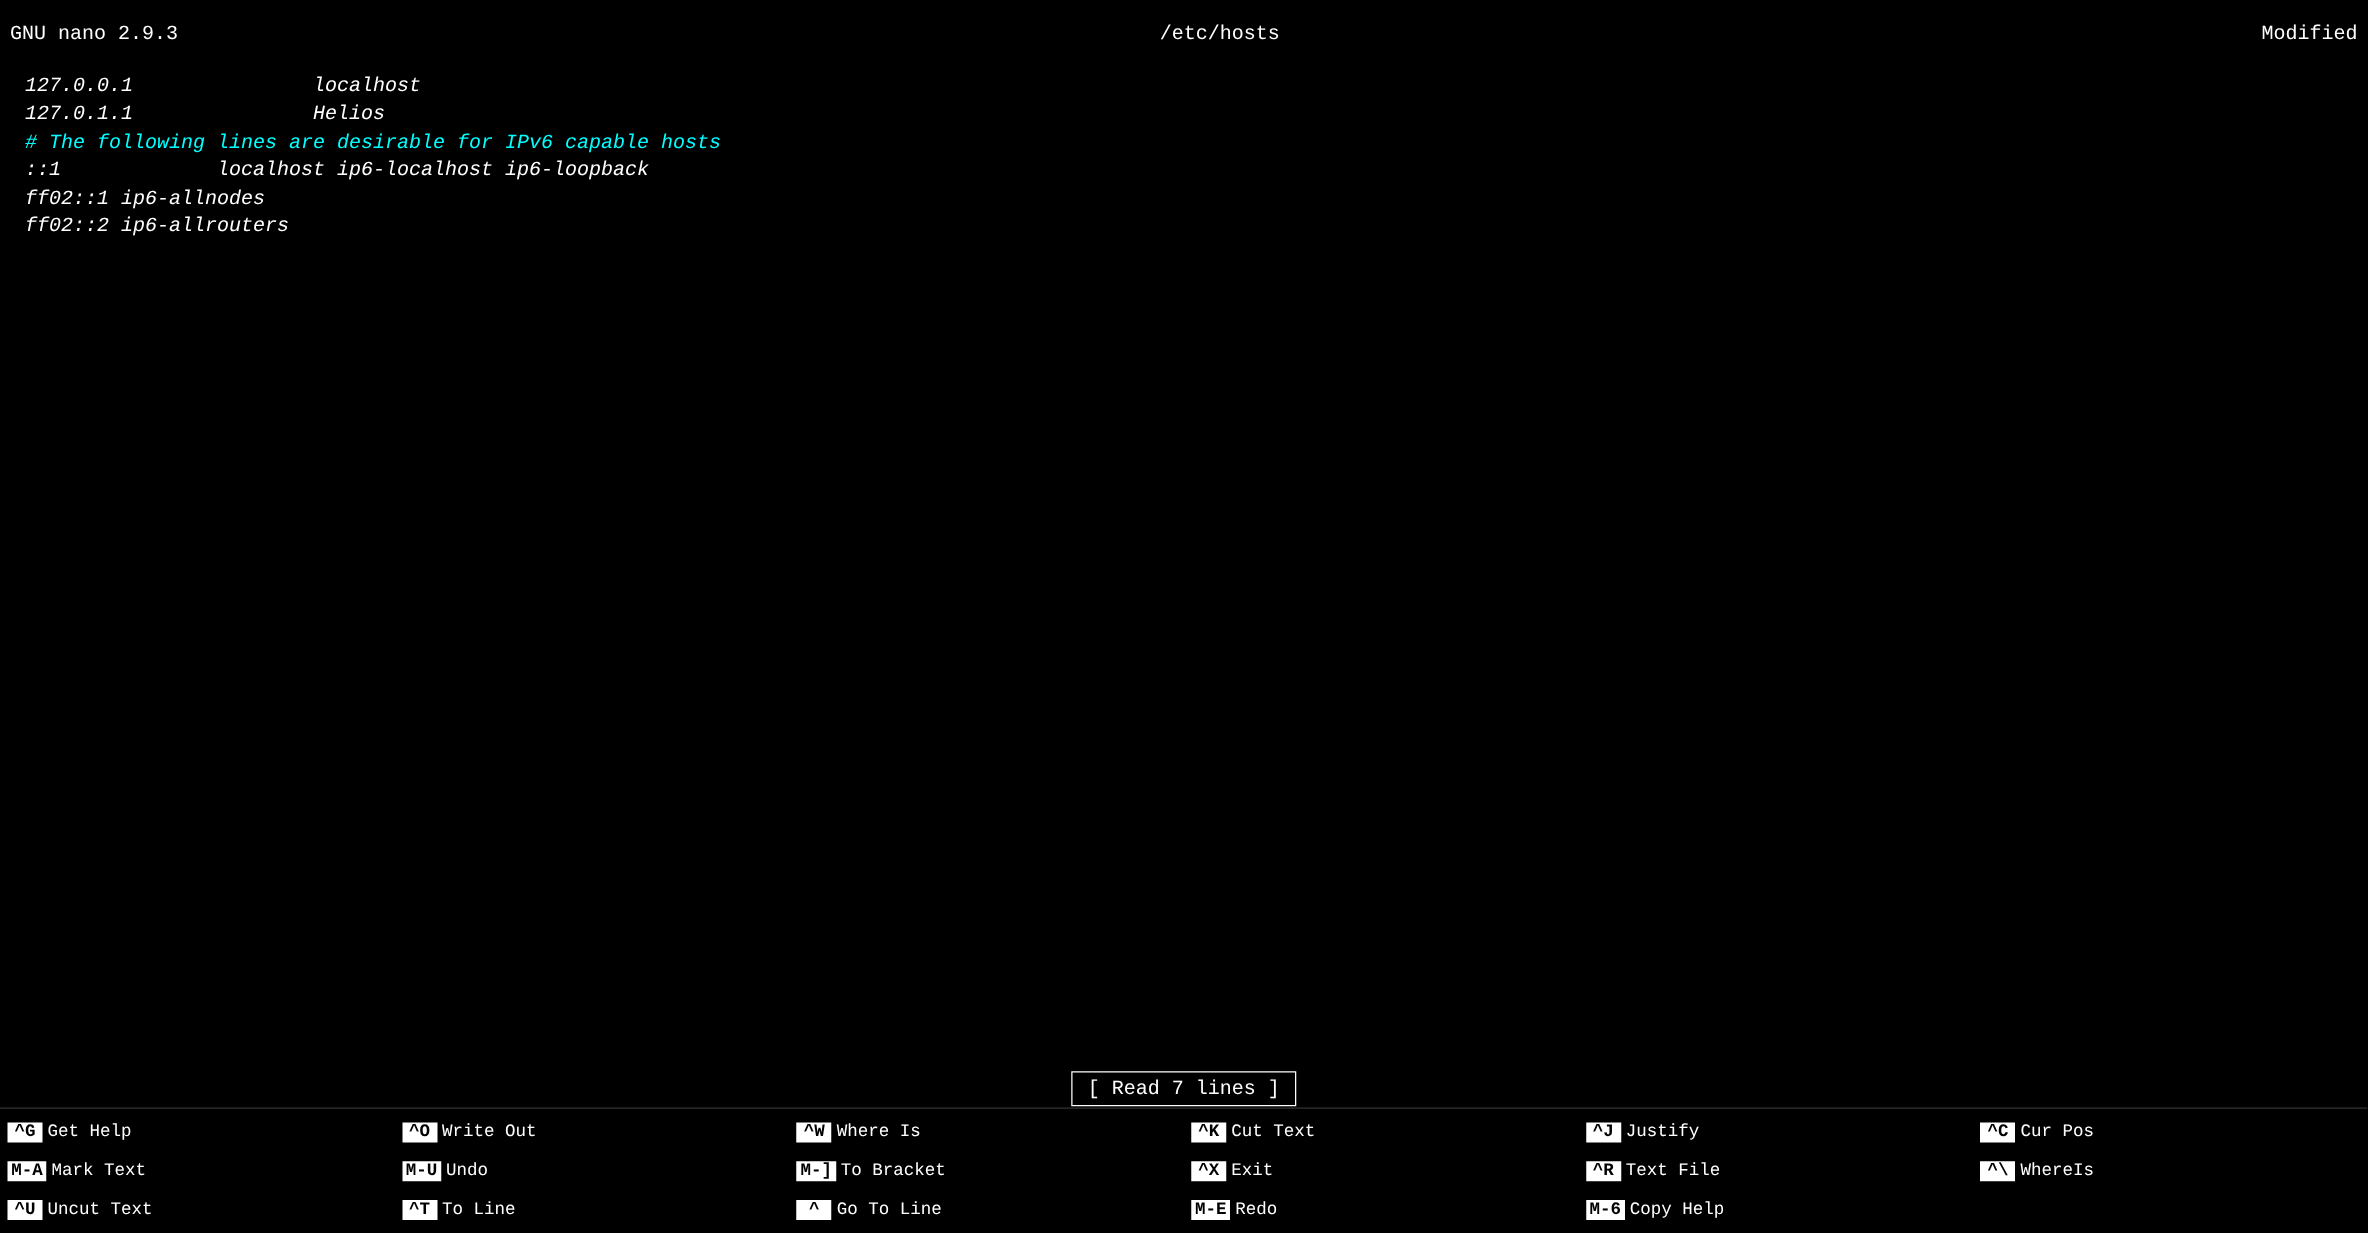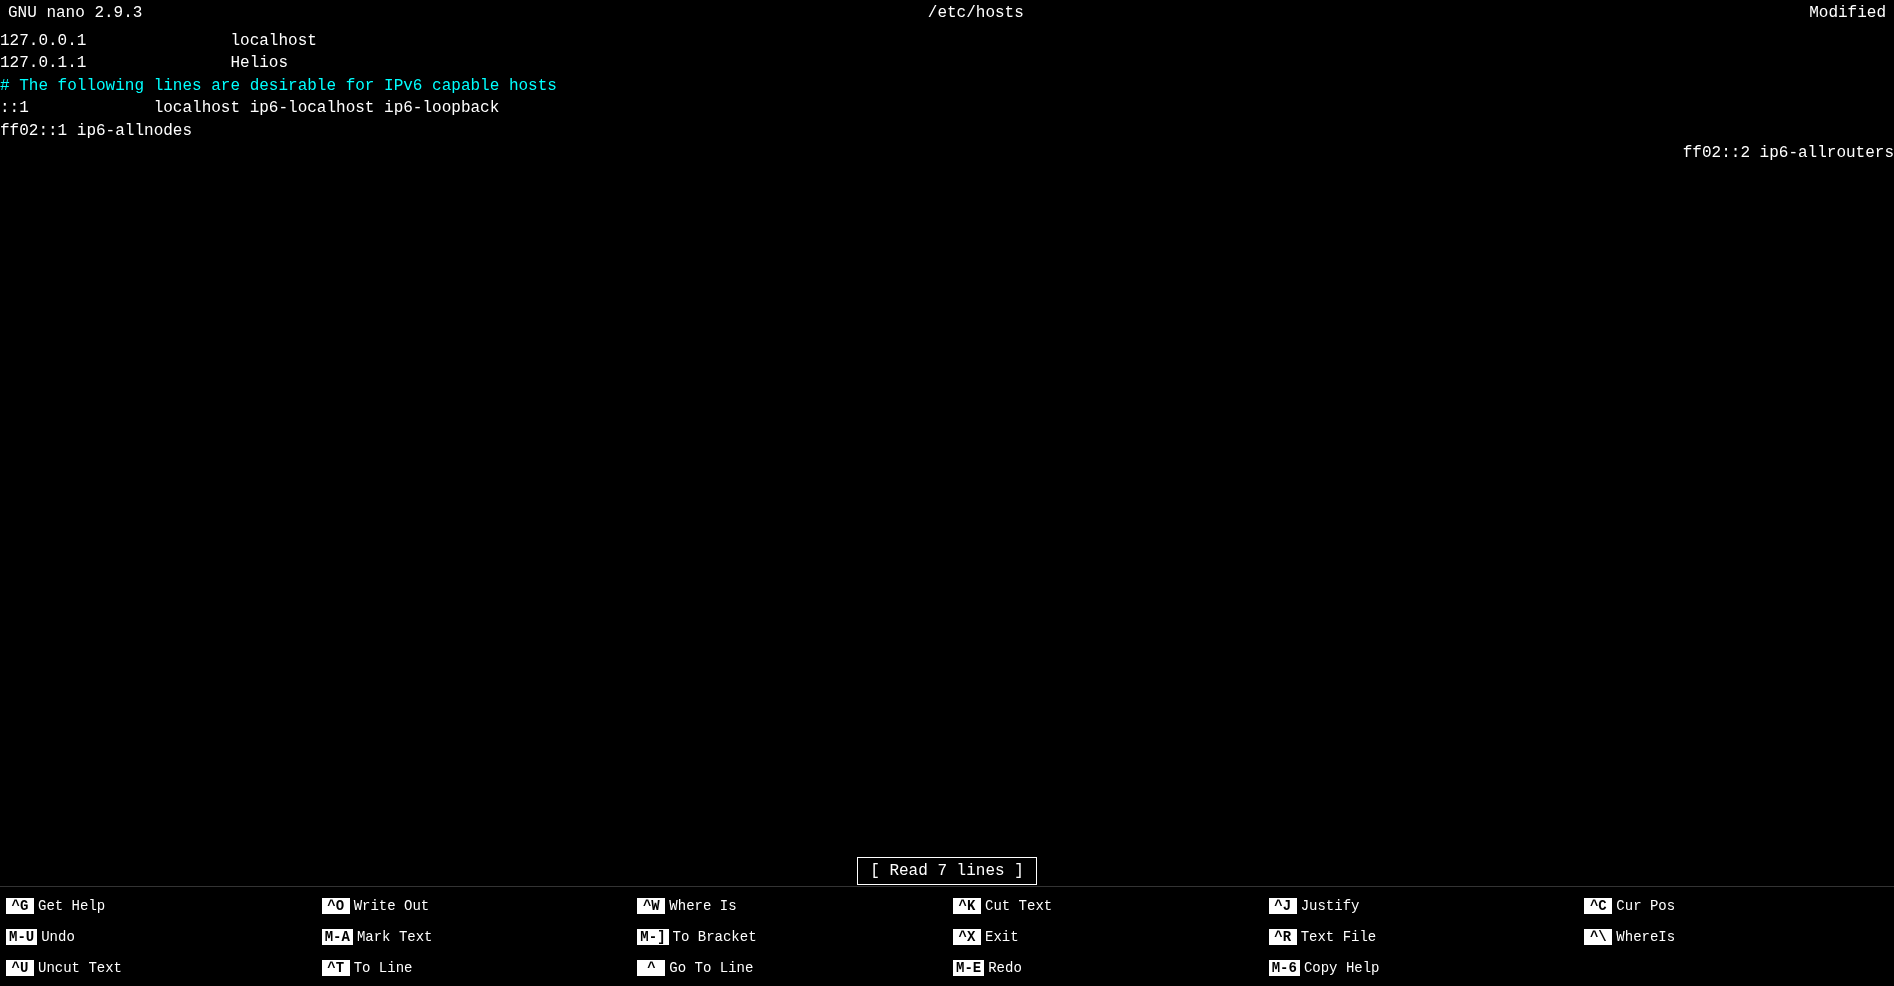--- a/index.html
+++ b/index.html
@@ -16,33 +16,34 @@
       width: 1894px;
       height: 986px;
       overflow: hidden;
     }
 
     #title-bar {
       background-color: #000000;
       color: #ffffff;
       display: flex;
       justify-content: space-between;
-      padding: 4px 8px;
+      padding: 18px 8px;
       width: 100%;
     }
 
     #editor-area {
       background-color: #000000;
       color: #ffffff;
-      padding: 4px 0;
+      padding: 4px 20px;
       flex: 1;
       width: 100%;
       height: calc(986px - 30px - 100px - 30px);
       overflow: hidden;
       line-height: 1.4;
+      font-style: italic;
     }
 
     .line-comment {
       color: #00ffff;
     }
 
     .line-normal {
       color: #ffffff;
     }
 
@@ -116,21 +117,21 @@
   </div>
 
   <div id="editor-area">
     <div id="editor-lines">
         <div class="line-normal" style="white-space: pre;">127.0.0.1		localhost</div>
         <div class="line-normal" style="white-space: pre;">127.0.1.1		Helios</div>
         <div class="line-normal" style="white-space: pre;"></div>
         <div class="line-comment" style="white-space: pre;"># The following lines are desirable for IPv6 capable hosts</div>
         <div class="line-normal" style="white-space: pre;">::1		localhost ip6-localhost ip6-loopback</div>
         <div class="line-normal" style="white-space: pre;">ff02::1	ip6-allnodes</div>
-        <div class="line-normal" style="white-space: pre; text-align: right;">ff02::2	ip6-allrouters</div>
+        <div class="line-normal" style="white-space: pre;">ff02::2	ip6-allrouters</div>
       </div>
   </div>
 
   <div id="status-bar">
     <span id="status-message">[ Read 7 lines ]</span>
   </div>
 
   <div id="shortcut-bar">
   <div class="shortcut-item">
         <span class="shortcut-key">^G</span>
@@ -150,28 +151,28 @@
       </div>
       <div class="shortcut-item">
         <span class="shortcut-key">^J</span>
         <span class="shortcut-label">Justify</span>
       </div>
       <div class="shortcut-item">
         <span class="shortcut-key">^C</span>
         <span class="shortcut-label">Cur Pos</span>
       </div>
       <div class="shortcut-item">
+        <span class="shortcut-key">M-A</span>
+        <span class="shortcut-label">Mark Text</span>
+      </div>
+      <div class="shortcut-item">
         <span class="shortcut-key">M-U</span>
         <span class="shortcut-label">Undo</span>
       </div>
       <div class="shortcut-item">
-        <span class="shortcut-key">M-A</span>
-        <span class="shortcut-label">Mark Text</span>
-      </div>
-      <div class="shortcut-item">
         <span class="shortcut-key">M-]</span>
         <span class="shortcut-label">To Bracket</span>
       </div>
       <div class="shortcut-item">
         <span class="shortcut-key">^X</span>
         <span class="shortcut-label">Exit</span>
       </div>
       <div class="shortcut-item">
         <span class="shortcut-key">^R</span>
         <span class="shortcut-label">Text File</span>

